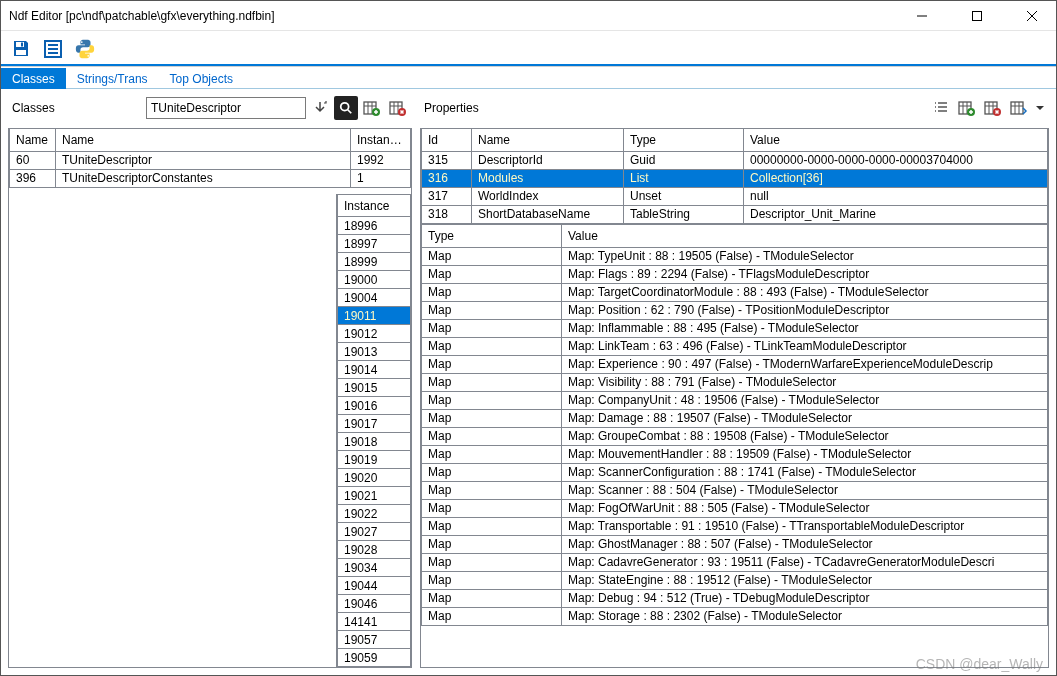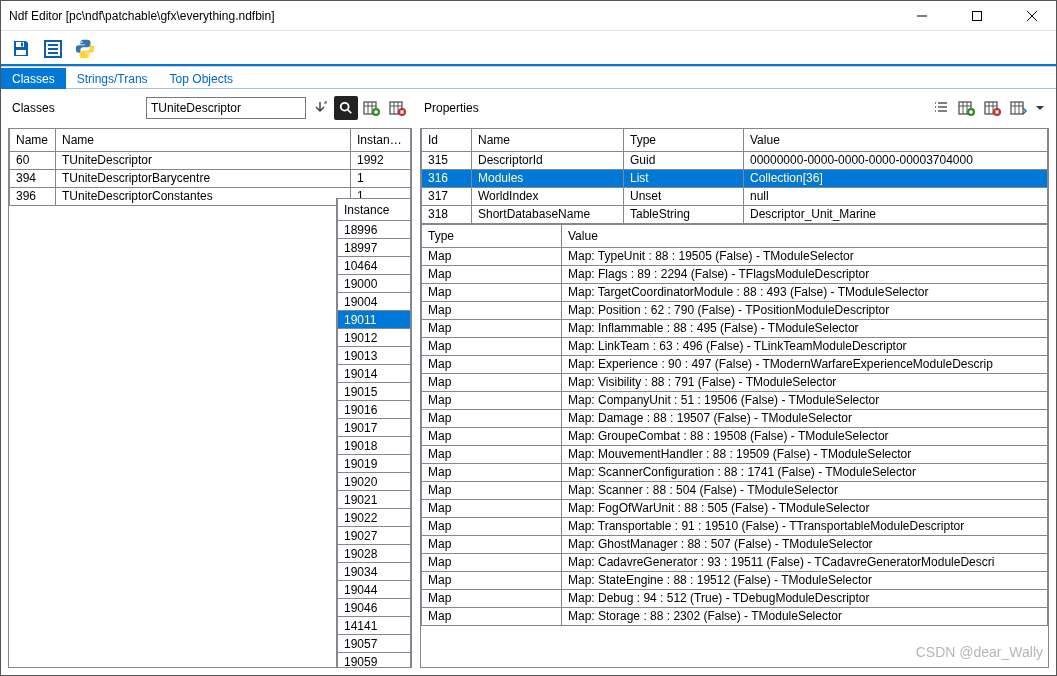--- a/index.html
+++ b/index.html
@@ -47,21 +47,21 @@
 
 .left-top { height: 69px; }
 .left-bottom-wrap { flex: 1; display: flex; }
 .left-bottom-wrap .scroller { width: 74px; }
 .left-bottom-wrap .blank { flex: 1; border-right: 1px solid #828790; }
 
 
 .right-top { height: 96px; border-bottom: 1px solid #828790; }
 .right-bottom { flex: 1; }
 
-.watermark { position: fixed; right: 14px; bottom: 16px; color: rgba(120,120,120,0.55); font-size: 14px; pointer-events: none; text-align: center; }
+.watermark { position: fixed; right: 14px; bottom: 4px; color: rgba(120,120,120,0.55); font-size: 14px; pointer-events: none; text-align: center; }
 
 svg { display: block; }
 </style>
 </head>
 <body>
 
 <div class="titlebar">
   <span class="title">Ndf Editor [pc\ndf\patchable\gfx\everything.ndfbin]</span>
   <div class="win-btn">
     <svg width="10" height="10" viewBox="0 0 10 10">
@@ -164,25 +164,20 @@
               <th>Instances</th>
             </tr>
               </thead>
             <tbody id="classes-body">
                 <tr>
                   <td>60</td>
                   <td>TUniteDescriptor</td>
                   <td>1992</td>
                 </tr>
                 <tr>
-                  <td>394</td>
-                  <td>TUniteDescriptorBarycentre</td>
-                  <td>1</td>
-                </tr>
-                <tr>
                   <td>396</td>
                   <td>TUniteDescriptorConstantes</td>
                   <td>1</td>
                 </tr>
               </tbody>
           </table>
         </div>
         <div class="left-bottom-wrap">
           <div class="blank"></div>
           <div class="scroller">
@@ -193,21 +188,21 @@
                   </tr>
                 </thead>
               <tbody id="instance-body">
                   <tr>
                     <td>18996</td>
                   </tr>
                   <tr>
                     <td>18997</td>
                   </tr>
                   <tr>
-                    <td>10464</td>
+                    <td>18999</td>
                   </tr>
                   <tr>
                     <td>19000</td>
                   </tr>
                   <tr>
                     <td>19004</td>
                   </tr>
                   <tr class="sel">
                     <td>19011</td>
                   </tr>
@@ -400,21 +395,21 @@
                 <tr>
                   <td>Map</td>
                   <td>Map: Experience : 90 : 497 (False) - TModernWarfareExperienceModuleDescrip</td>
                 </tr>
                 <tr>
                   <td>Map</td>
                   <td>Map: Visibility : 88 : 791 (False) - TModuleSelector</td>
                 </tr>
                 <tr>
                   <td>Map</td>
-                  <td>Map: CompanyUnit : 51 : 19506 (False) - TModuleSelector</td>
+                  <td>Map: CompanyUnit : 48 : 19506 (False) - TModuleSelector</td>
                 </tr>
                 <tr>
                   <td>Map</td>
                   <td>Map: Damage : 88 : 19507 (False) - TModuleSelector</td>
                 </tr>
                 <tr>
                   <td>Map</td>
                   <td>Map: GroupeCombat : 88 : 19508 (False) - TModuleSelector</td>
                 </tr>
                 <tr>

